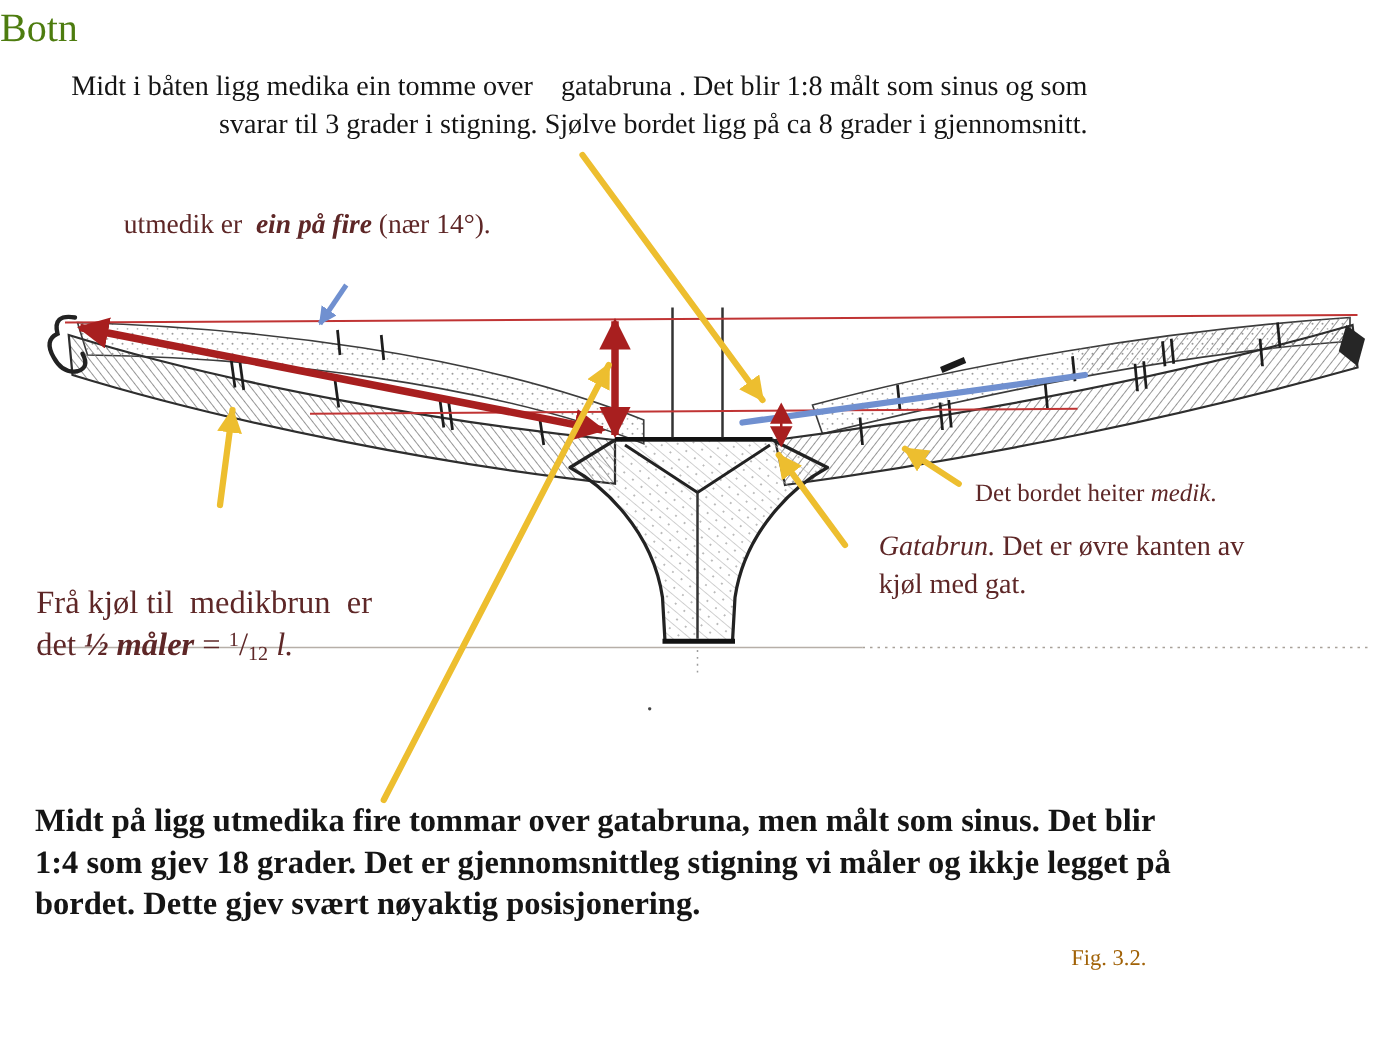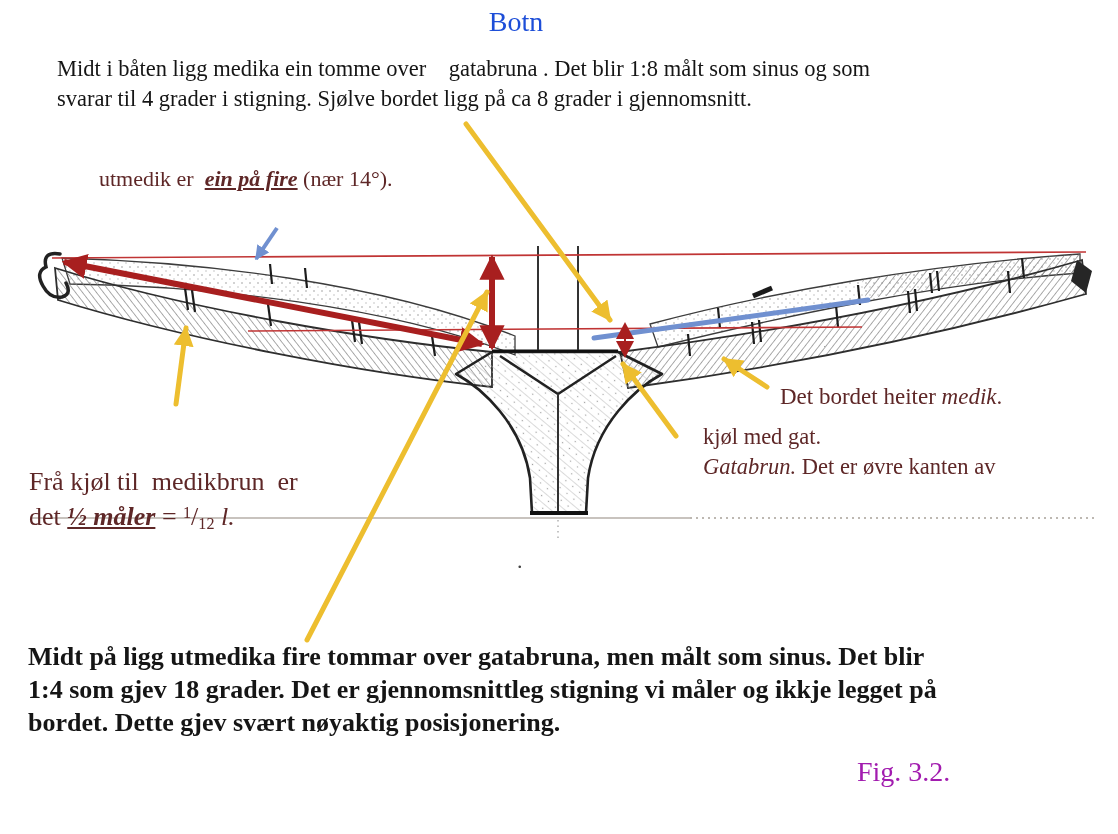--- a/index.html
+++ b/index.html
@@ -1,45 +1,45 @@
 <!DOCTYPE html>
 <html><head>
 <meta charset="utf-8">
 <style>
   html,body{margin:0;padding:0;background:#ffffff;}
   .page{position:relative;width:1118px;height:834px;background:#fff;overflow:hidden;
         font-family:"Liberation Serif", serif;color:#141414;}
   .abs{position:absolute;}
   .pre{white-space:pre-wrap;}
   .maroon{color:#5e2727;}
-  .title{top:4px;left:0;width:1032px;text-align:center;font-size:28px;line-height:36px;color:#1d4ed8;}
-  .para-top{left:57px;top:54px;font-size:22.5px;line-height:30px;color:#151515;}
+  .title{top:4px;left:0;width:1032px;text-align:left;font-size:32px;line-height:36px;color:#4d7c0f;}
+  .para-top{left:57px;top:54px;font-size:22.5px;line-height:30px;color:#151515;text-align:right;}
   .annot-left{left:99px;top:163px;font-size:22px;line-height:31px;}
-  .em-bi{font-style:italic;font-weight:bold;text-decoration:underline;}
+  .em-bi{font-style:italic;font-weight:bold;}
   .em-i{font-style:italic;}
-  .medik-note{left:780px;top:384px;font-size:23px;}
+  .medik-note{left:780px;top:384px;font-size:20px;}
   .gatabrun-note{left:703px;top:422px;font-size:22.5px;line-height:30px;}
   .keel-note{left:29px;top:466px;font-size:26px;line-height:31px;}
   .sup{font-size:0.62em;vertical-align:0.45em;}
   .sub{font-size:0.62em;vertical-align:-0.25em;}
   .para-bottom{left:28px;top:640px;font-size:26px;line-height:33px;color:#151515;font-weight:bold;}
-  .fig-label{left:857px;top:756px;font-size:28px;color:#a21caf;}
+  .fig-label{left:857px;top:756px;font-size:18px;color:#a16207;}
   .stray{left:517px;top:548px;font-size:22px;color:#444;}
   svg{display:block;}
 </style>
 </head>
 <body>
 
 <div class="page">
 
   <div class="abs title">Botn</div>
 
   <div class="abs para-top">
     <div class="pre">Midt i båten ligg medika ein tomme over    gatabruna . Det blir 1:8 målt som sinus og som</div>
-    <div class="pre">svarar til 4 grader i stigning. Sjølve bordet ligg på ca 8 grader i gjennomsnitt.</div>
+    <div class="pre">svarar til 3 grader i stigning. Sjølve bordet ligg på ca 8 grader i gjennomsnitt.</div>
   </div>
 
   <div class="abs annot-left maroon">
     <div><span class="pre">utmedik er  </span><span class="em-bi">ein på fire</span><span> (nær 14°).</span></div>
   </div>
 
   <svg class="abs" style="left:0;top:0;" width="1118" height="834" viewBox="0 0 1118 834">
     <defs>
       <pattern id="hatch" width="5.5" height="5.5" patternUnits="userSpaceOnUse" patternTransform="rotate(38)">
         <line x1="0" y1="0" x2="0" y2="5.5" stroke="#7e7e7e" stroke-width="1.3"></line>
@@ -140,22 +140,22 @@
       <line x1="466" y1="124" x2="610" y2="320" marker-end="url(#mYel)"></line>
       <line x1="307" y1="640" x2="487" y2="292" marker-end="url(#mYel)"></line>
       <line x1="676" y1="436" x2="623" y2="364" marker-end="url(#mYel)"></line>
       <line x1="767" y1="387" x2="724" y2="359" marker-end="url(#mYel)"></line>
     </g>
   </svg>
 
   <div class="abs medik-note maroon"><span>Det bordet heiter </span><span class="em-i">medik</span><span>.</span></div>
 
   <div class="abs gatabrun-note maroon">
+    <div><span class="em-i">Gatabrun.</span><span> Det er øvre kanten av</span></div>
     <div>kjøl med gat.</div>
-    <div><span class="em-i">Gatabrun.</span><span> Det er øvre kanten av</span></div>
   </div>
 
   <div class="abs keel-note maroon">
     <div class="pre">Frå kjøl til  medikbrun  er</div>
     <div><span class="pre">det </span><span class="em-bi">½ måler</span><span> = </span><span class="sup">1</span><span>/</span><span class="sub">12</span><span class="em-i pre"> l.</span></div>
   </div>
 
   <div class="abs stray">.</div>
 
   <div class="abs para-bottom">

